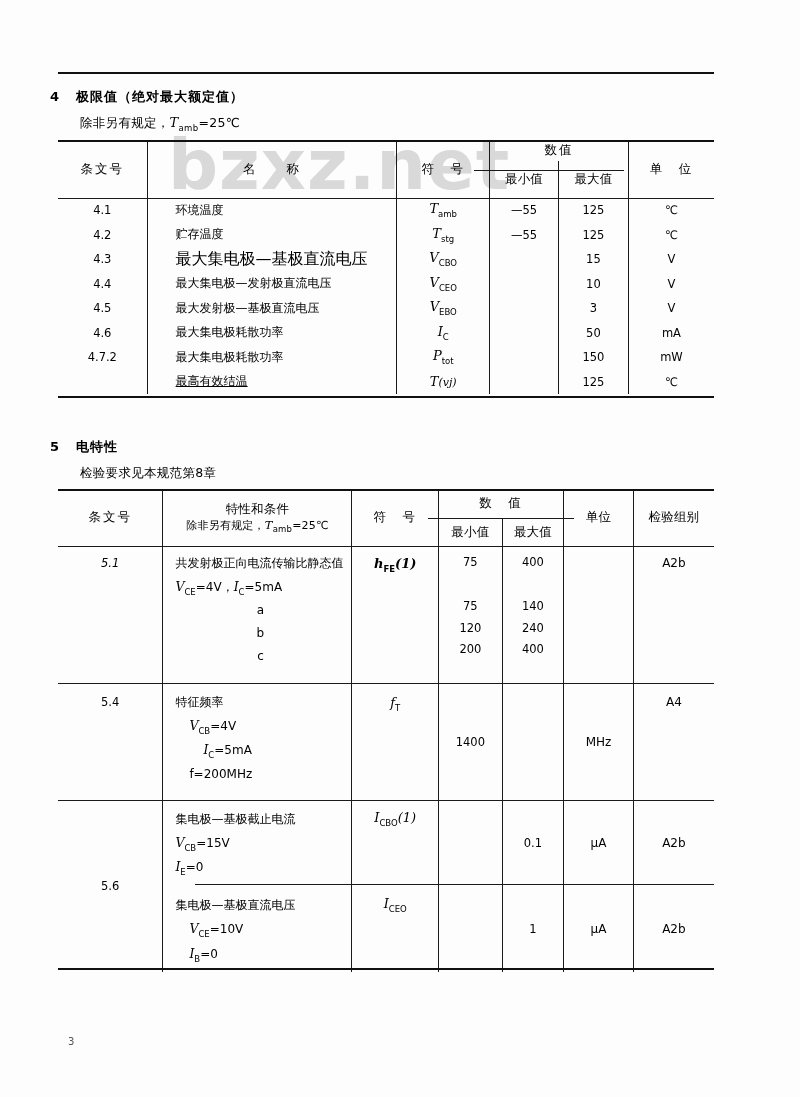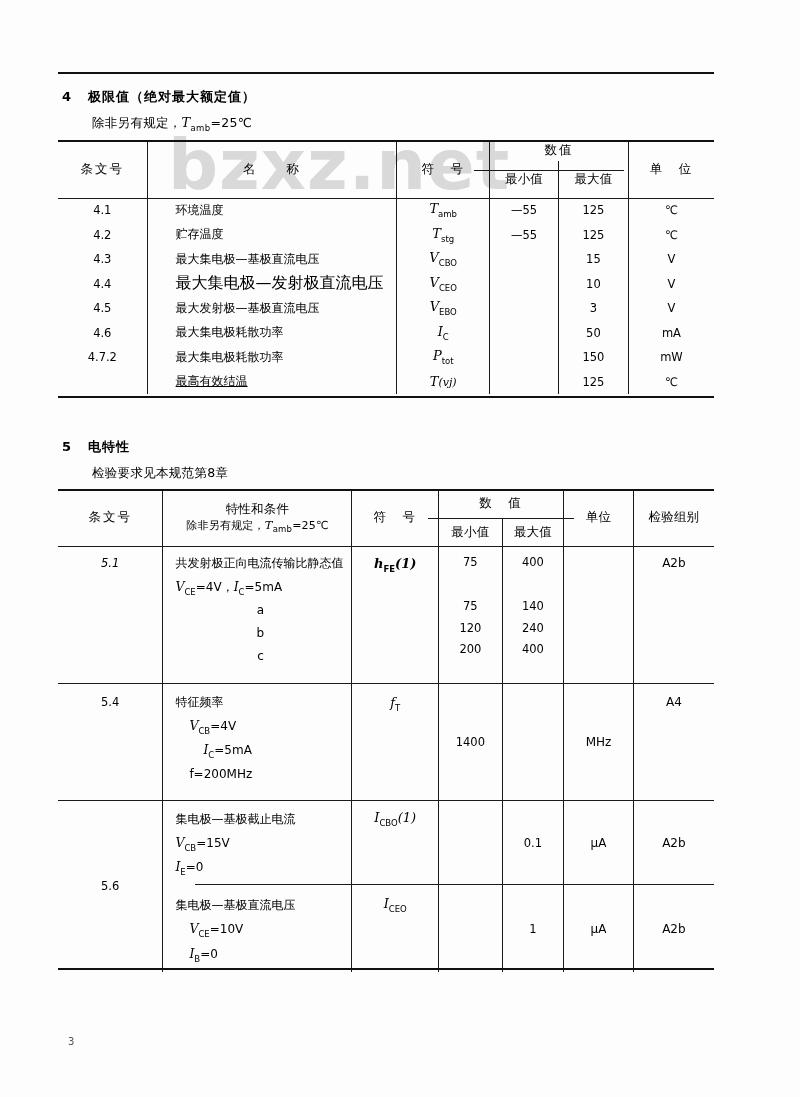--- a/index.html
+++ b/index.html
@@ -37,21 +37,21 @@
     position: absolute;
     left: 58px; top: 72px;
     width: 656px;
     height: 2px;
     background: #111;
   }
 
   
   .section {
     position: absolute;
-    left: 62px;
+    left: 50px;
     font-size: 13px;
   }
   .sec-title {
     font-weight: bold;
     letter-spacing: 1px;
   }
   .sec-num {
     display: inline-block;
     width: 26px;
   }
@@ -219,29 +219,29 @@
           <tr style="height: 24.5px;">
             <td class="nobl t-center num">4.2</td>
             <td class="t-left" style="padding-left: 28px; font-size: 12px;">贮存温度</td>
             <td class="t-center"><span class="sym">T<sub>stg</sub></span></td>
             <td class="t-center num">—55</td>
             <td class="t-center num">125</td>
             <td class="t-center num">℃</td>
           </tr>
           <tr style="height: 24.5px;">
             <td class="nobl t-center num">4.3</td>
-            <td class="t-left" style="padding-left: 28px; font-size: 12px;">最大集电极—基极直流电压</td>
+            <td class="t-left" style="padding-left: 28px; font-size: 16px;">最大集电极—基极直流电压</td>
             <td class="t-center"><span class="sym">V<sub>CBO</sub></span></td>
             <td class="t-center num"></td>
             <td class="t-center num">15</td>
             <td class="t-center num">V</td>
           </tr>
           <tr style="height: 24.5px;">
             <td class="nobl t-center num">4.4</td>
-            <td class="t-left" style="padding-left: 28px; font-size: 16px;">最大集电极—发射极直流电压</td>
+            <td class="t-left" style="padding-left: 28px; font-size: 12px;">最大集电极—发射极直流电压</td>
             <td class="t-center"><span class="sym">V<sub>CEO</sub></span></td>
             <td class="t-center num"></td>
             <td class="t-center num">10</td>
             <td class="t-center num">V</td>
           </tr>
           <tr style="height: 24.5px;">
             <td class="nobl t-center num">4.5</td>
             <td class="t-left" style="padding-left: 28px; font-size: 12px;">最大发射极—基极直流电压</td>
             <td class="t-center"><span class="sym">V<sub>EBO</sub></span></td>
             <td class="t-center num"></td>

